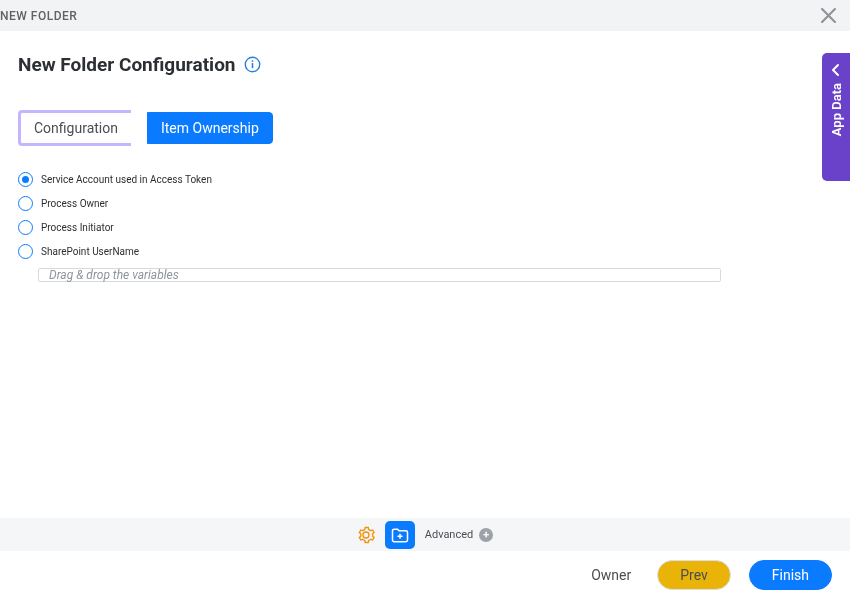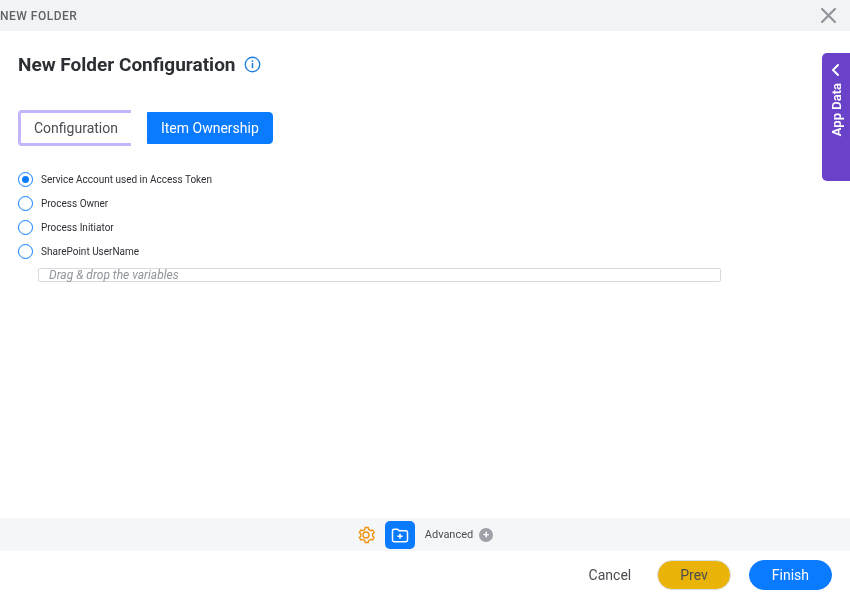--- a/index.html
+++ b/index.html
@@ -316,21 +316,21 @@
       </svg>
   </span>
   <div class="advanced-group">
     <span class="advanced-label">Advanced</span>
     <span class="plus-circle">+</span>
   </div>
 </div>
 
 <div class="footer">
   <span class="btn-text">
-    <span>Cancel</span>
+    <span>Owner</span>
   </span>
   <span class="btn-outline">
     <span>Prev</span>
   </span>
   <span class="btn-primary">
     <span>Finish</span>
   </span>
 </div>
 
 </body></html>

